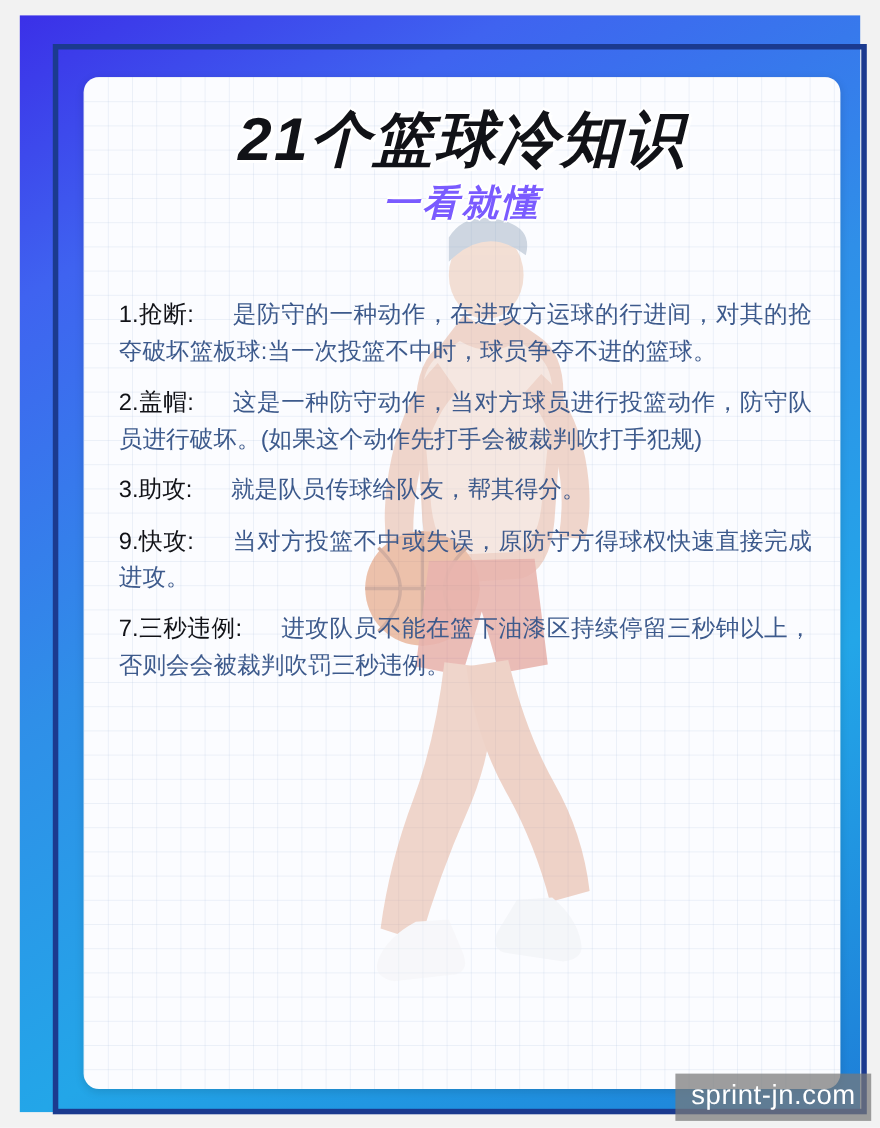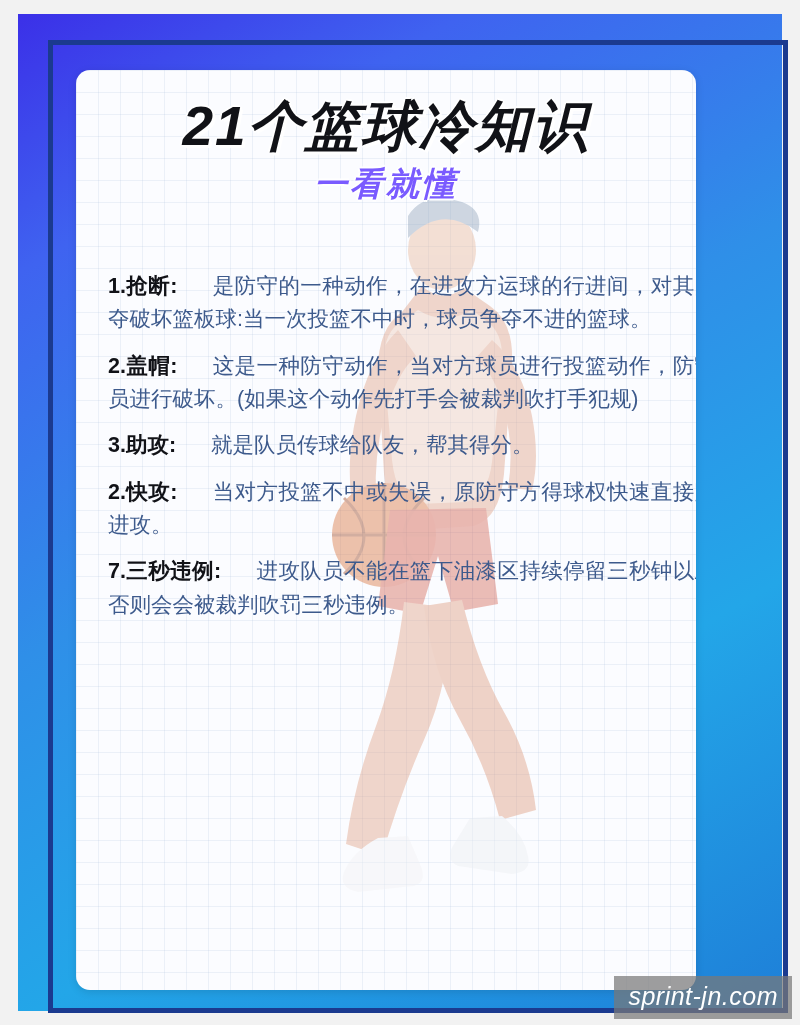--- a/index.html
+++ b/index.html
@@ -35,21 +35,21 @@
     border: 5px solid #1b3a8f;
     box-sizing: border-box;
     pointer-events: none;
   }
 
   
   .card {
     position: absolute;
     left: 58px;
     top: 56px;
-    width: 620px;
+    width: 688px;
     height: 920px;
     background: #fbfcff;
     border-radius: 14px;
     overflow: hidden;
     box-shadow: 0 2px 8px rgba(0,0,0,0.12);
   }
   
   .card::before {
     content: "";
     position: absolute;
@@ -112,40 +112,39 @@
     z-index: 3;
   }
   .item {
     margin-bottom: 13px;
     font-size: 21.5px;
     line-height: 1.55;
     color: #3e4a6b;
     text-align: justify;
   }
   .item .term {
-    font-weight: bold;
+    font-weight: normal;
     color: #111217;
   }
   .item .desc {
     color: #3d5a8c;
     margin-left: 35px;
   }
 
   
   .watermark {
     position: absolute;
     right: 8px;
     bottom: 6px;
     background: rgba(120,120,120,0.72);
     color: #ffffff;
     font-size: 25px;
     padding: 6px 14px 8px 14px;
     letter-spacing: 0.5px;
     z-index: 8;
-    font-style: italic;
   }
 </style>
 </head>
 <body>
 
 <div class="poster">
   <div class="poster-inner-border"></div>
 
   <div class="card">
 
@@ -183,21 +182,21 @@
       <div class="item">
         <span class="term">1.抢断:</span><span class="desc">是防守的一种动作，在进攻方运球的行进间，对其的抢夺破坏篮板球:当一次投篮不中时，球员争夺不进的篮球。</span>
       </div>
       <div class="item">
         <span class="term">2.盖帽:</span><span class="desc">这是一种防守动作，当对方球员进行投篮动作，防守队员进行破坏。(如果这个动作先打手会被裁判吹打手犯规)</span>
       </div>
       <div class="item">
         <span class="term">3.助攻:</span><span class="desc">就是队员传球给队友，帮其得分。</span>
       </div>
       <div class="item">
-        <span class="term">2.快攻:</span><span class="desc">当对方投篮不中或失误，原防守方得球权快速直接完成进攻。</span>
+        <span class="term">9.快攻:</span><span class="desc">当对方投篮不中或失误，原防守方得球权快速直接完成进攻。</span>
       </div>
       <div class="item">
         <span class="term">7.三秒违例:</span><span class="desc">进攻队员不能在篮下油漆区持续停留三秒钟以上，否则会会被裁判吹罚三秒违例。</span>
       </div>
     </div>
 
   </div>
 </div>
 
 <div class="watermark">sprint-jn.com</div>

